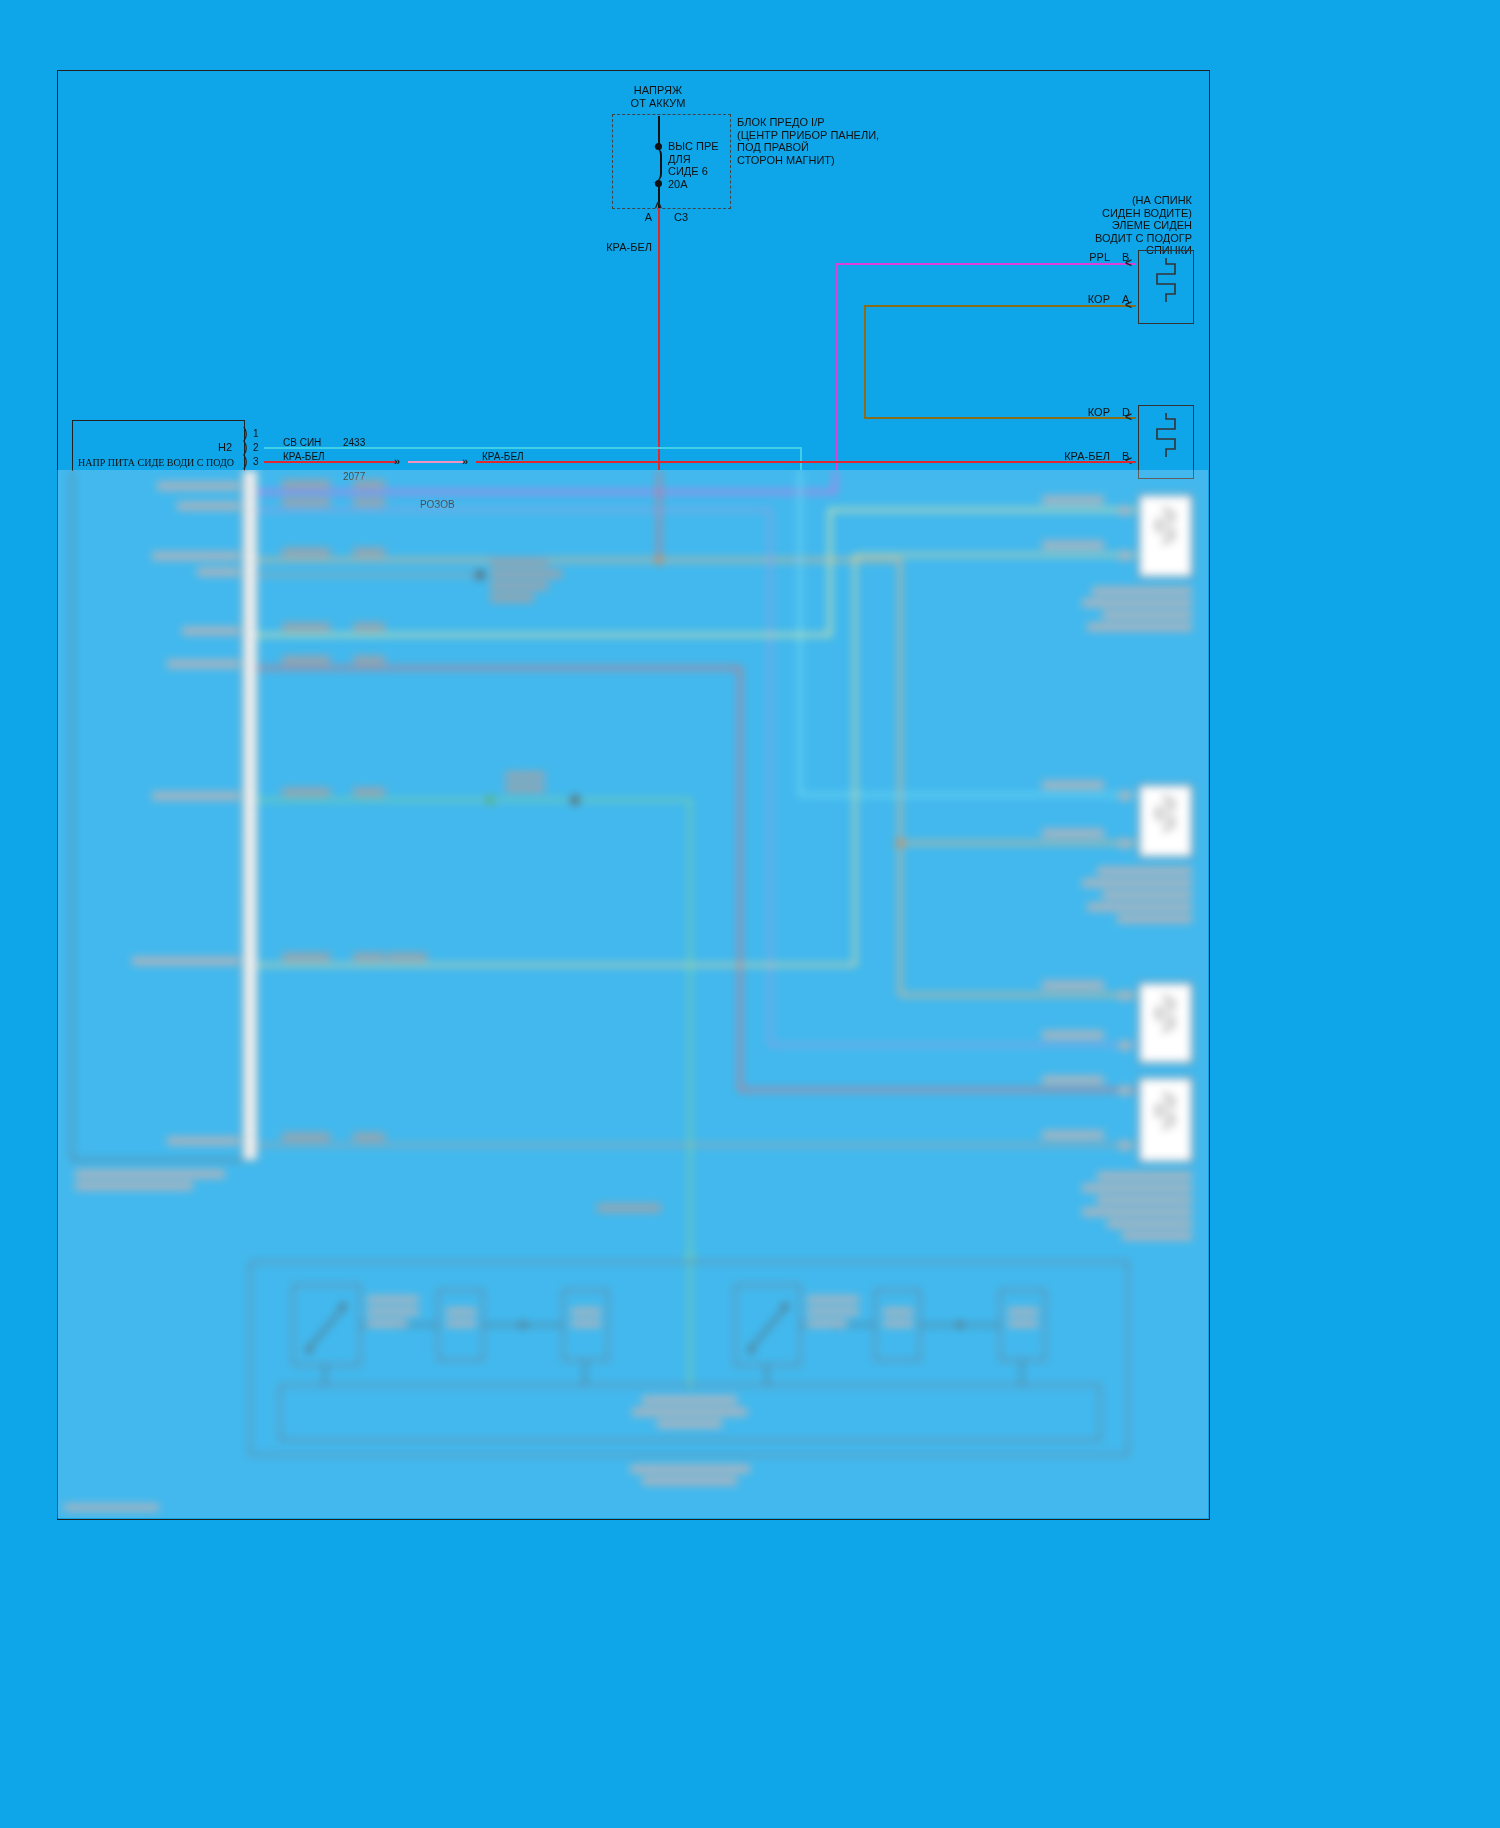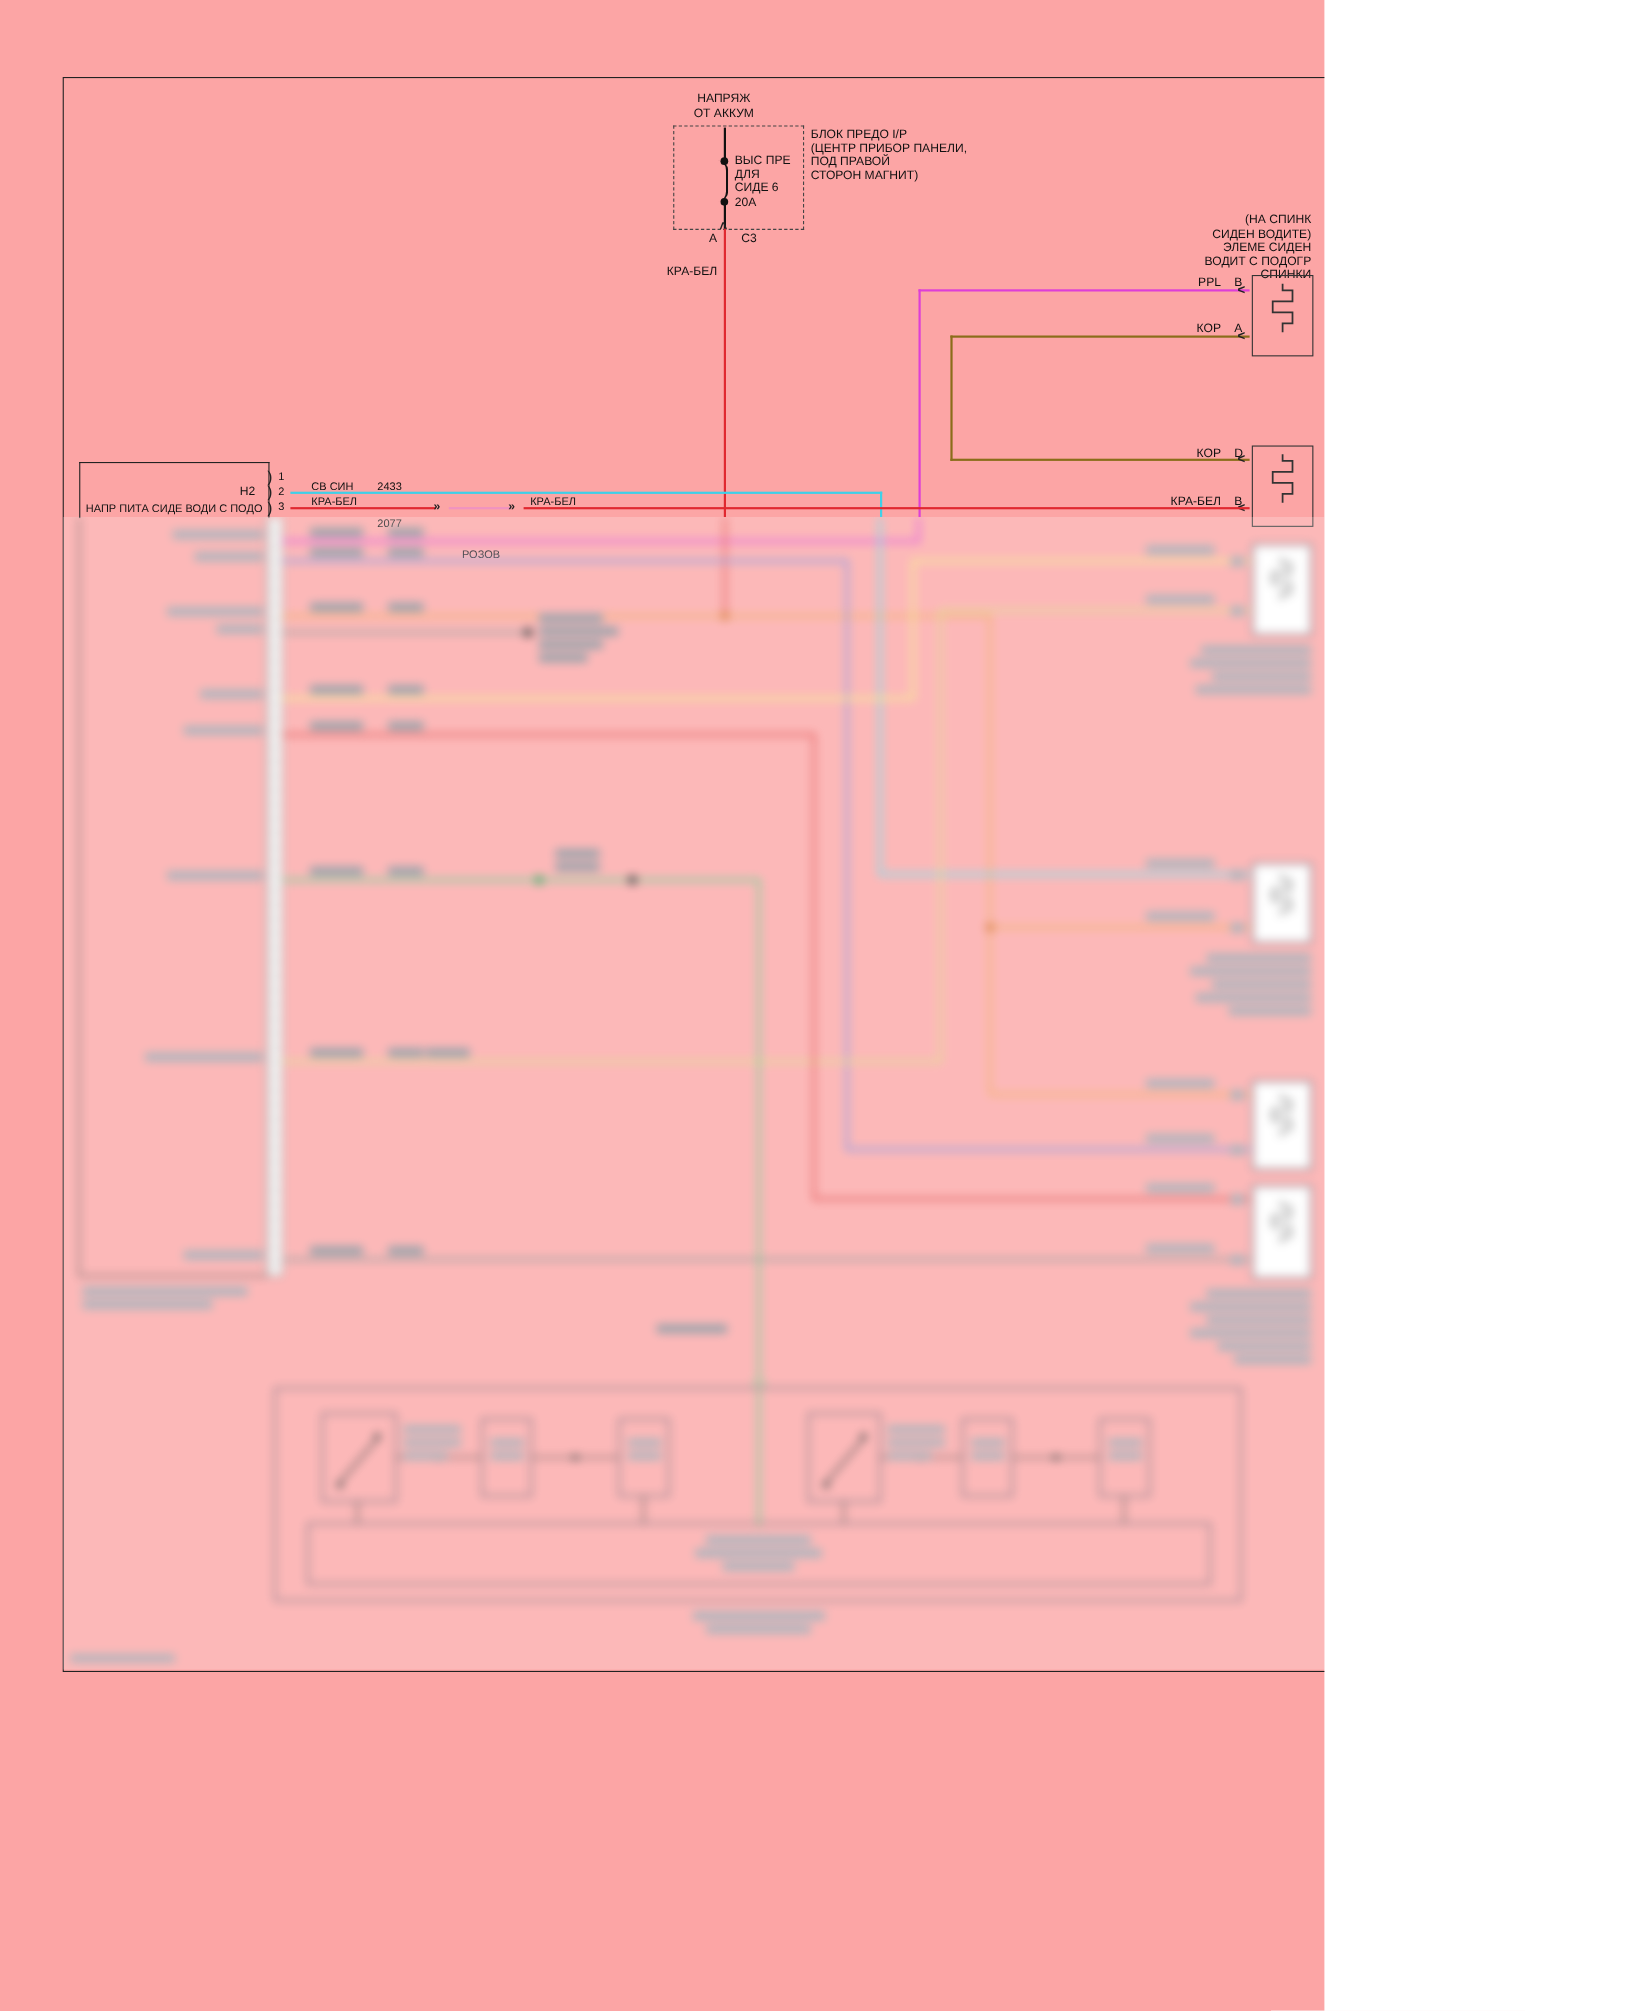--- a/index.html
+++ b/index.html
@@ -1,16 +1,16 @@
 <!DOCTYPE html>
 <html><head>
 <meta charset="utf-8">
 <style>
   html,body{margin:0;padding:0;background:#fff;}
-  .canvas{position:relative;width:1204px;height:1828px;background:#fca5a5;
+  .canvas{position:relative;width:1500px;height:1828px;background:#0ea5e9;
           font-family:"Liberation Sans",sans-serif;color:#1a1a1a;overflow:hidden;}
   .abs{position:absolute;}
   .frame{position:absolute;border:1.5px solid #222;background:transparent;}
   .lbl{position:absolute;font-size:11px;line-height:12.5px;color:#111;}
   .s10{font-size:10px;line-height:11px;}
   .pre{white-space:pre-line;}
   .r{text-align:right;}
   .c{text-align:center;}
   .box{position:absolute;border:1.5px solid #333;background:transparent;}
   .dashed{position:absolute;border:1.3px dashed #444;}
@@ -91,21 +91,21 @@
   <div class="lbl" style="left:1122px;top:251px;width:12px;">B</div>
   <div class="lbl r" style="left:1058px;top:293px;width:52px;">КОР</div>
   <div class="lbl" style="left:1122px;top:293px;width:12px;">A</div>
   <div class="lbl r" style="left:1058px;top:406px;width:52px;">КОР</div>
   <div class="lbl" style="left:1122px;top:406px;width:12px;">D</div>
   <div class="lbl r" style="left:1038px;top:450px;width:72px;">КРА-БЕЛ</div>
   <div class="lbl" style="left:1122px;top:450px;width:12px;">B</div>
 
   <div class="abs" style="left:72px;top:420px;width:171px;height:50px;border:1.5px solid #222;border-bottom:none;"></div>
   <div class="lbl r" style="left:206px;top:441px;width:26px;">H2</div>
-  <div class="lbl s10" style="left:78px;top:457px;width:164px;">НАПР ПИТА СИДЕ ВОДИ С ПОДО</div>
+  <div class="lbl s10" style="left:78px;top:457px;width:164px;font-family:Liberation Serif, serif;">НАПР ПИТА СИДЕ ВОДИ С ПОДО</div>
 
   <div class="sym" style="left:243px;top:427px;font-weight:normal;font-size:14px;">)</div>
   <div class="sym" style="left:243px;top:441px;font-weight:normal;font-size:14px;">)</div>
   <div class="sym" style="left:243px;top:455px;font-weight:normal;font-size:14px;">)</div>
   <div class="lbl s10" style="left:253px;top:428px;width:12px;">1</div>
   <div class="lbl s10" style="left:253px;top:442px;width:12px;">2</div>
   <div class="lbl s10" style="left:253px;top:456px;width:12px;">3</div>
 
   <div class="wh" style="left:264px;top:447px;width:538px;background:#3fd0e8;"></div>
   <div class="wv" style="left:800px;top:447px;height:23px;background:#3fd0e8;"></div>

